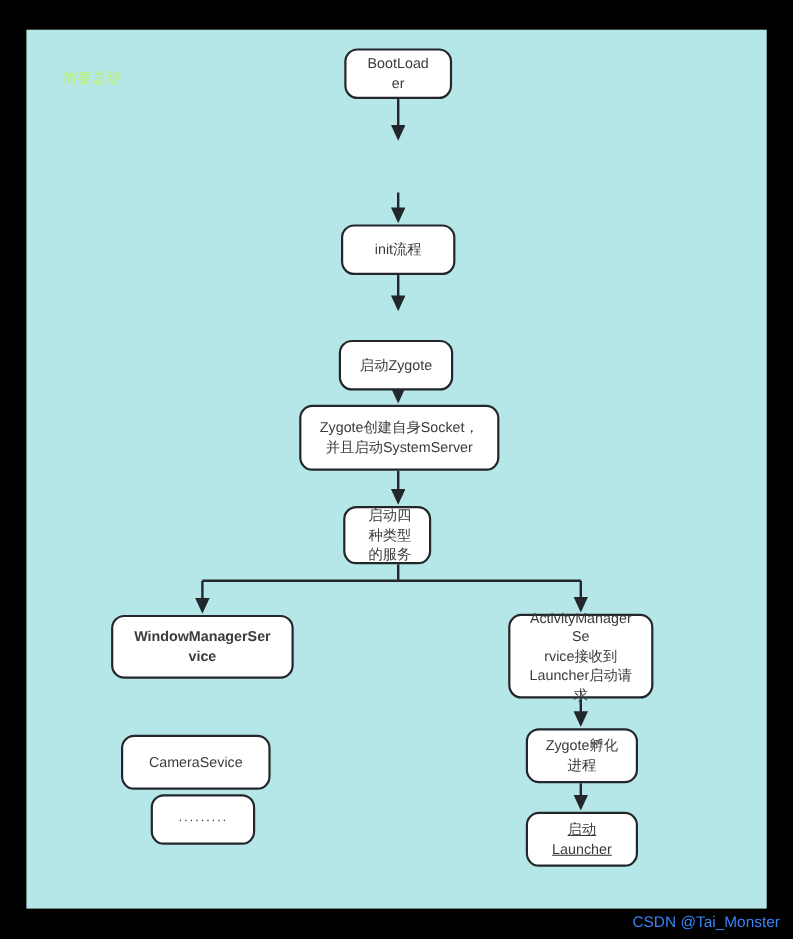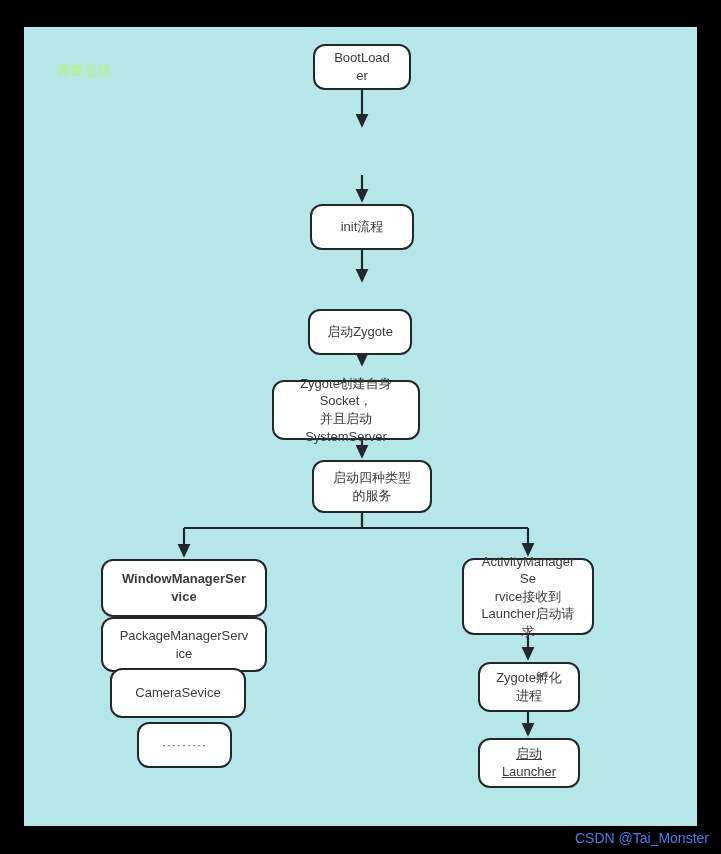--- a/index.html
+++ b/index.html
@@ -108,27 +108,26 @@
       </g>
       <g stroke="#23272b" stroke-width="2.2" fill="none">
         <line x1="362" y1="513" x2="362" y2="528"></line>
         <line x1="184" y1="528" x2="528" y2="528"></line>
       </g>
     </svg>
 
     <div class="node" style="left:313px;top:44px;width:98px;height:46px;">BootLoader</div>
     <div class="node" style="left:310px;top:204px;width:104px;height:46px;">init流程</div>
     <div class="node" style="left:308px;top:284px;width:104px;height:46px;margin-top:25px;">启动Zygote</div>
-    <div class="node" style="left:272px;top:368px;width:148px;height:60px;word-break:normal;margin-top:12px;">Zygote创建自身Socket，
+    <div class="node" style="left:272px;top:368px;width:182px;height:60px;word-break:normal;">Zygote创建自身Socket，
 并且启动SystemServer</div>
-    <div class="node" style="left:312px;top:460px;width:120px;height:53px;word-break:normal;">启动四种类型
+    <div class="node" style="left:312px;top:460px;width:80px;height:53px;word-break:normal;text-align:right;">启动四种类型
 的服务</div>
 
     <div class="node" style="left:101px;top:559px;width:166px;height:58px;font-weight:bold;">WindowManagerService</div>
-    <div class="node" style="left:101px;top:617px;width:166px;height:55px;">PackageManagerService</div>
     <div class="node" style="left:110px;top:668px;width:136px;height:50px;word-break:normal;">CameraSevice</div>
     <div class="node dots" style="left:137px;top:722px;width:95px;height:46px;">·········</div>
 
     <div class="node" style="left:462px;top:558px;width:132px;height:77px;text-align:center;">ActivityManagerSe
 rvice接收到
 Launcher启动请求</div>
     <div class="node" style="left:478px;top:662px;width:102px;height:50px;word-break:normal;">Zygote孵化
 进程</div>
     <div class="node" style="left:478px;top:738px;width:102px;height:50px;word-break:normal;text-decoration:underline;">启动
 Launcher</div>

